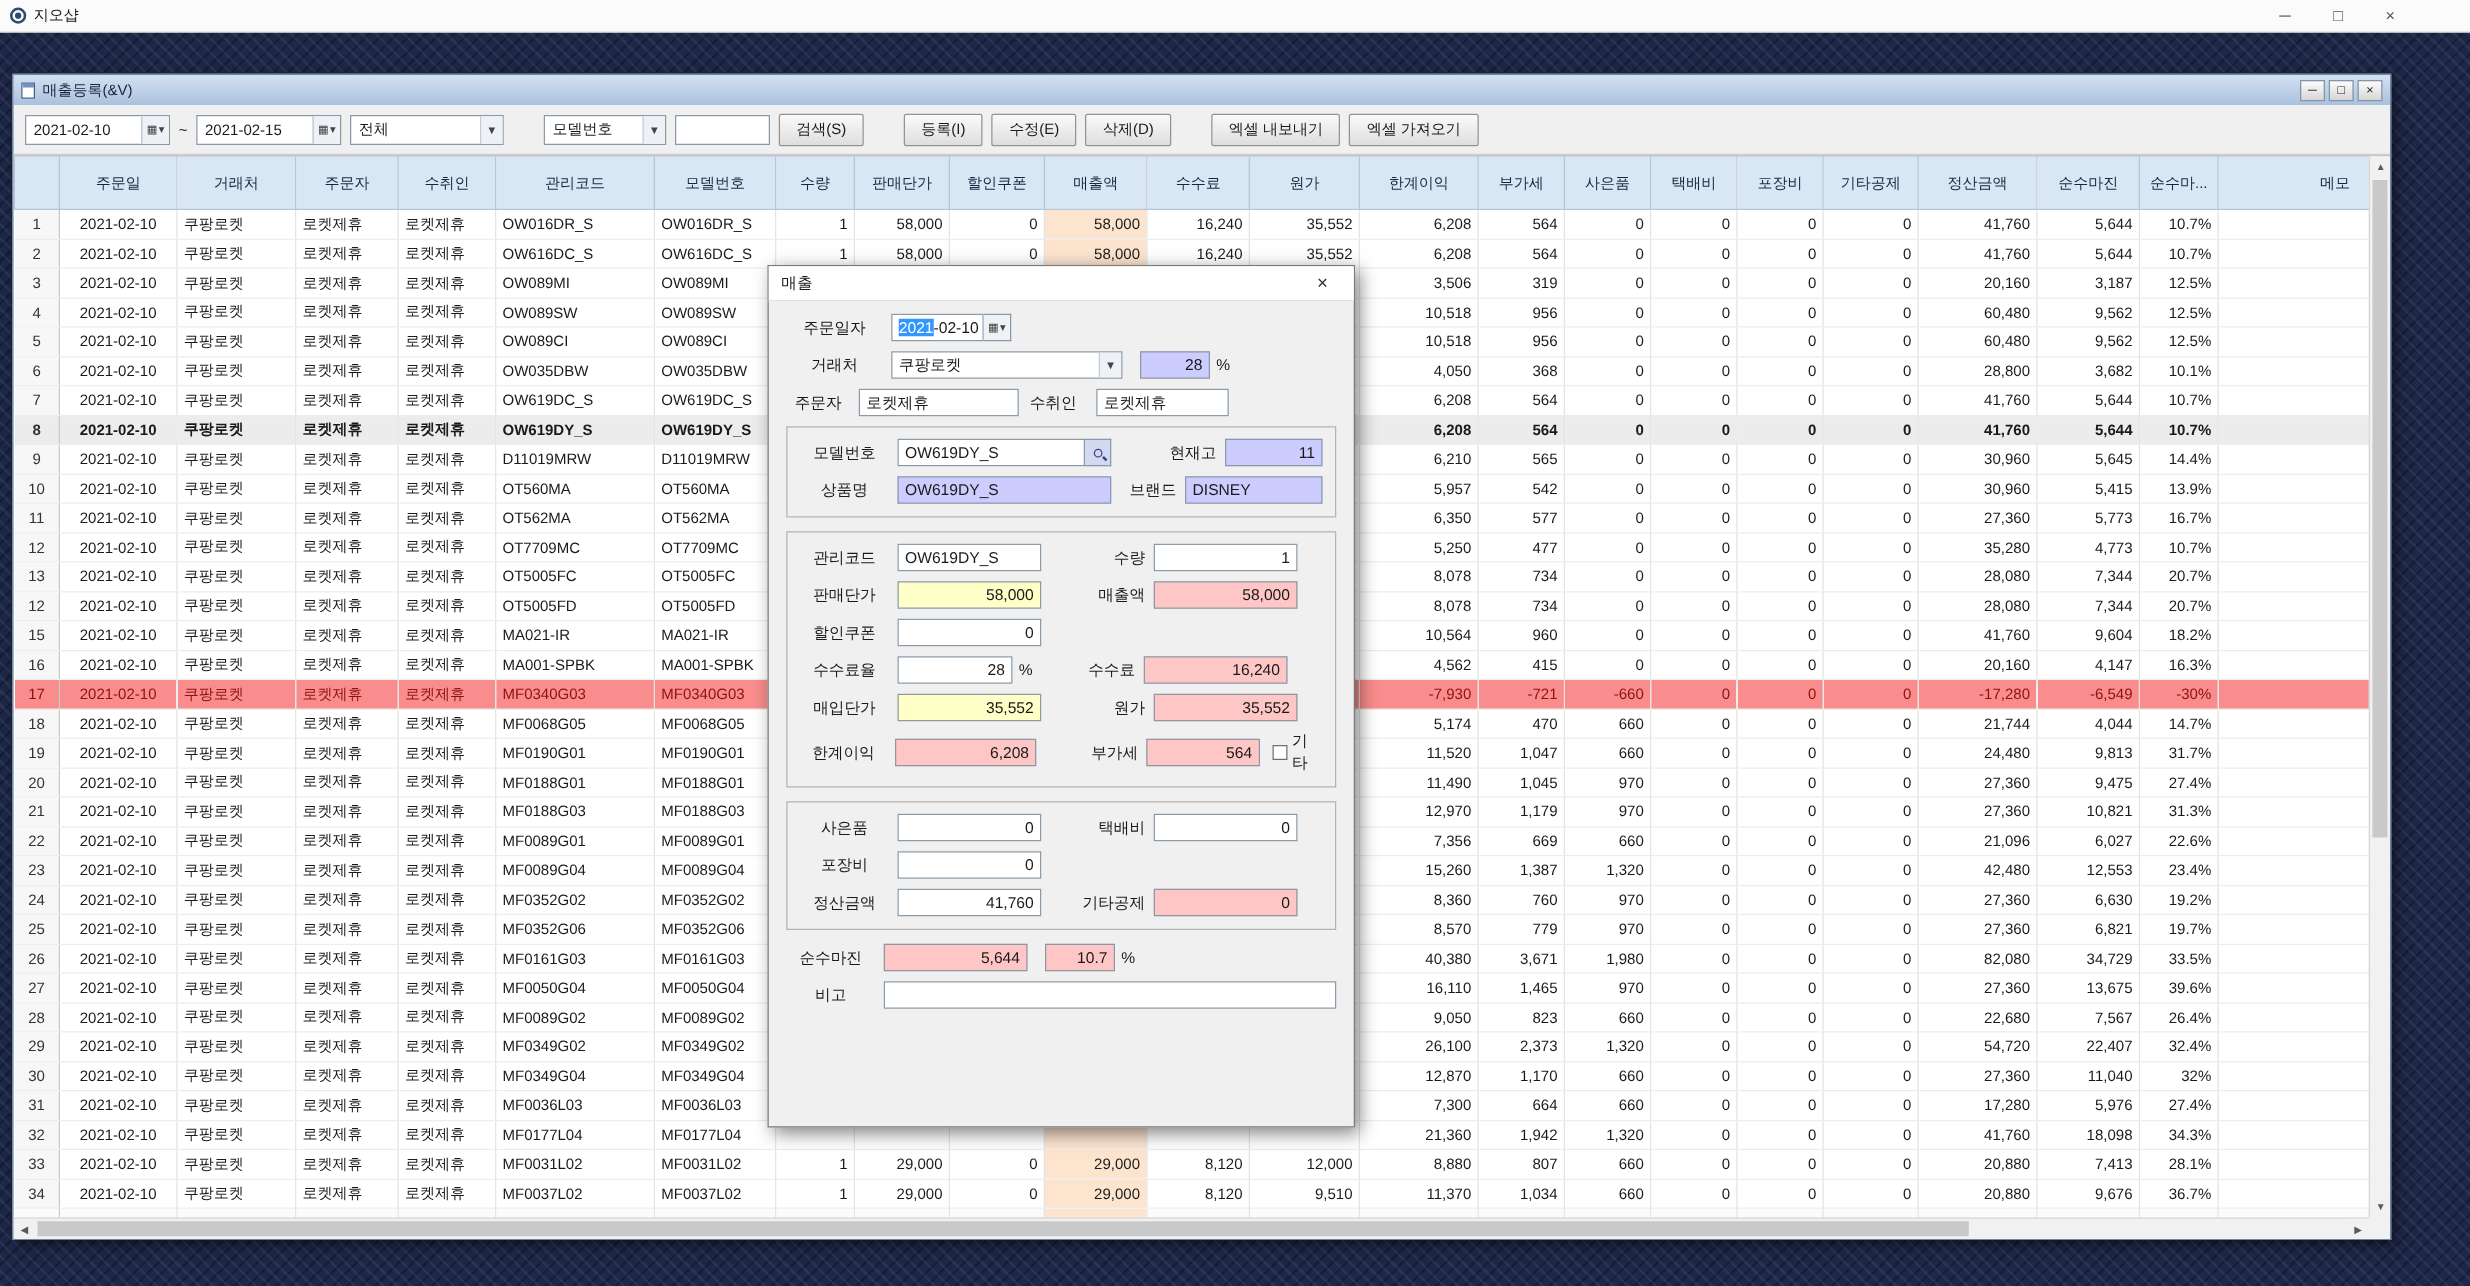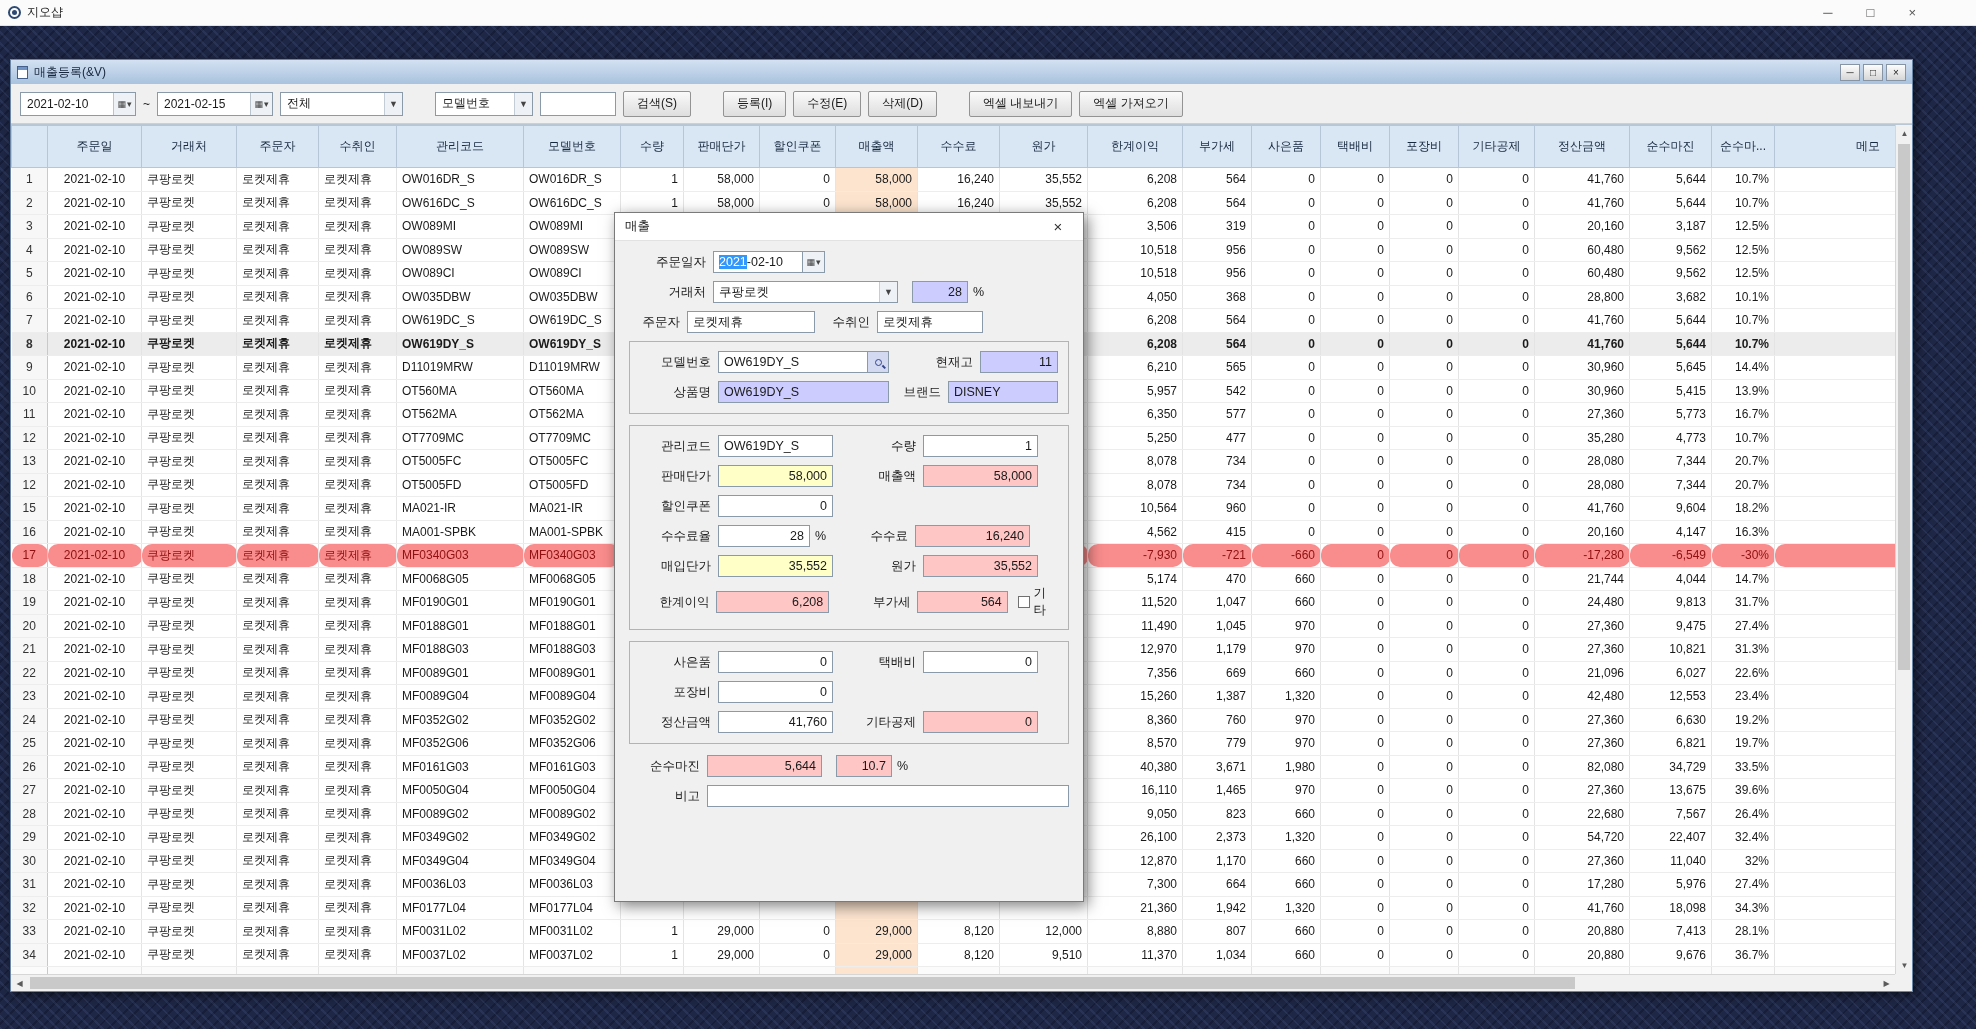--- a/index.html
+++ b/index.html
@@ -58,21 +58,21 @@
   table { border-collapse:collapse; table-layout:fixed; width:1881px; }
   th { background:#d9e6f4; border:1px solid #b6c6d9; font-weight:normal; height:24px; padding:12px 4px;
     color:#17293f; white-space:nowrap; overflow:hidden; }
   td { border-right:1px solid #e4e4e4; border-bottom:1px solid #ededed; height:23.5px; padding:0 5px;
     white-space:nowrap; overflow:hidden; background:#fff; }
   td.rn { background:#f7f7f7; text-align:center; border-right:1px solid #c9c9c9; color:#333; }
   .al{text-align:left} .ar{text-align:right} .ac{text-align:center}
   td.sales { background:#fce4cf; }
   tr.selected td { font-weight:bold; background:#ececec; }
   tr.selected td.sales { background:#f4dcc6; }
-  tr.error td { background:#f98c8c; color:#8f1010;border-radius:10px; }
+  tr.error td { background:#f98c8c; color:#8f1010; }
   tr.error td.rn { background:#f98c8c; }
   tr.error td.sales { background:#f98c8c; }
   tr.totals td { background:#fbfbfb; border-top:1px solid #9c9c9c; height:24px; }
   tr.totals td.sales { background:#fce4cf; }
 
   
   .vscroll { position:absolute; right:0; top:0; bottom:17px; width:17px; background:#f1f1f1; border-left:1px solid #d6d6d6; }
   .hscroll { position:absolute; left:0; bottom:0; right:17px; height:17px; background:#f1f1f1; border-top:1px solid #d6d6d6; }
   .sb-btn { position:absolute; width:17px; height:17px; display:flex; align-items:center; justify-content:center;
     font-size:8px; color:#5a5a5a; background:#f1f1f1; }
@@ -81,27 +81,27 @@
   .sb-corner { position:absolute; right:0; bottom:0; width:17px; height:17px; background:#f1f1f1; }
 
   
   .dialog { position:absolute; left:614px; top:164px; width:470px; height:690px; background:#f0f0f0;
     border:1px solid #7a7a7a; box-shadow:4px 4px 14px rgba(0,0,0,.5); font-size:12.5px; }
   .dlg-tb { height:28px; background:#fff; display:flex; align-items:center; padding:0 10px;
     border-bottom:1px solid #e2e2e2;gap:20px; }
   .dlg-close { margin-left:auto; width:30px; text-align:center; font-size:15px; color:#333; }
   .dlg-body { padding:10px 14px 0; }
   .frow { display:flex; align-items:center; margin-bottom:8px; }
-  .lbl { text-align:right; padding-right:7px; white-space:nowrap; }
+  .lbl { text-align:center; padding-right:7px; white-space:nowrap; }
   .ll0 { width:84px; } .ll { width:78px; } .rl { width:90px; text-align:right; padding-right:7px; }
   .in { height:22px; border:1px solid #8a9aa9; background:#fff; padding:0 5px; display:flex; align-items:center;
     overflow:hidden; white-space:nowrap; }
   .num { justify-content:flex-end; }
   .yellow{background:#ffffc8} .pink{background:#ffc6c6} .lav{background:#ccccff}
-  .w56{width:56px}.w60{width:56px}.w74{width:90px}.w78{width:78px}.w92{width:92px}.w106{width:106px}
+  .w56{width:56px}.w60{width:56px}.w74{width:74px}.w78{width:78px}.w92{width:92px}.w106{width:106px}
   .w110{width:110px}.w115{width:115px}.w128{width:128px}.w150{width:150px}.w185{width:185px}
   .dcal { width:22px; height:22px; border:1px solid #8a9aa9; border-left:none; background:#eef2f6;
     display:flex; align-items:center; justify-content:center; gap:1px; font-size:9px; color:#444; }
   .selyear { background:#3297fd; color:#fff; }
   .gbox { border:1px solid #b3b3b3; padding:9px 10px 2px; margin-bottom:11px; background:#f0f0f0; }
   .srchbtn { width:21px; height:22px; border:1px solid #8a9aa9; border-left:none; background:#d4d9f2;
     display:flex; align-items:center; justify-content:center; }
   .mag { width:7px; height:7px; border:1.5px solid #33458a; border-radius:50%; position:relative; }
   .mag::after { content:""; position:absolute; left:6px; top:6px; width:4px; height:1.5px; background:#33458a;
     transform:rotate(45deg); }

